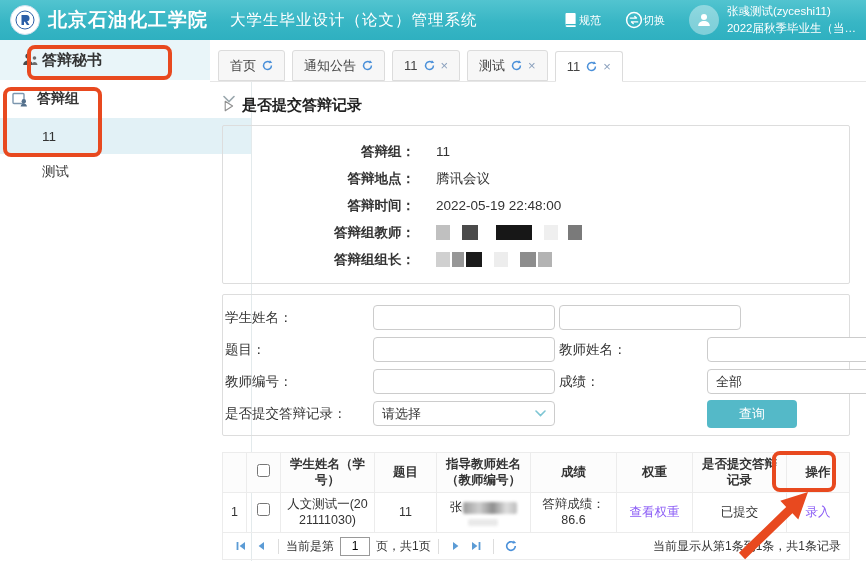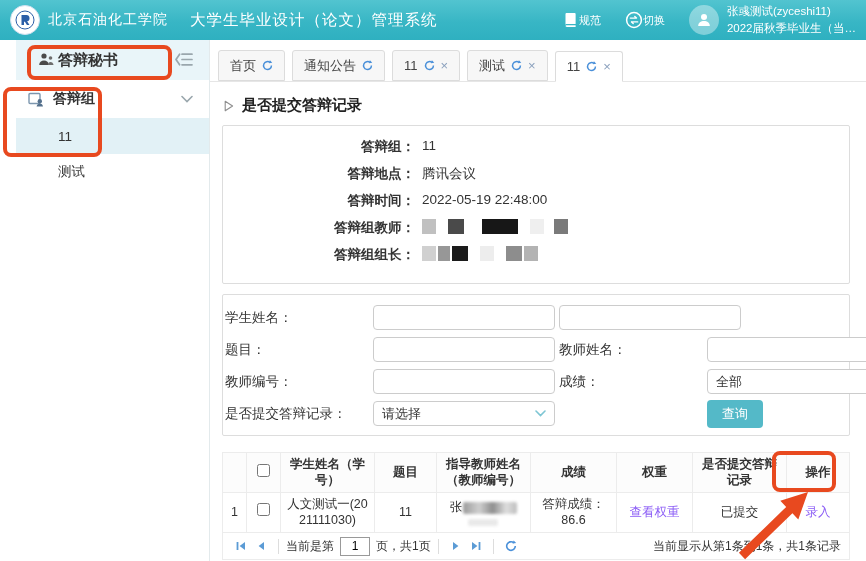--- a/index.html
+++ b/index.html
@@ -8,35 +8,35 @@
   .app { position:relative; width:866px; height:561px; background:#fff; overflow:hidden; }
 
   
   .topbar { position:absolute; left:0; top:0; width:866px; height:40px;
     background:linear-gradient(180deg,#52c4d0 0%,#38b6c5 55%,#2fb0c0 100%);
     display:flex; align-items:center; padding:0 10px; color:#fff; }
   .brand { display:flex; align-items:center; }
   .logo { width:30px; height:30px; border-radius:50%; background:#fff; border:1px solid #cfe0ef;
     display:flex; align-items:center; justify-content:center; margin-right:8px; }
   .logo svg { width:20px; height:20px; }
-  .school { font-size:14px; font-weight:normal; letter-spacing:1px; }
+  .school { font-size:19px; font-weight:bold; letter-spacing:1px; }
   .system { font-size:15.5px; margin-left:22px; letter-spacing:1px; }
   .topbar-right { margin-left:auto; display:flex; align-items:center; }
   .top-action { display:flex; align-items:center; margin-right:24px; cursor:pointer; }
   .top-action svg { width:18px; height:18px; }
   .top-action-label { font-size:11px; margin-top:1px; }
   .userbox { display:flex; align-items:center; }
   .avatar { width:30px; height:30px; border-radius:50%; background:rgba(255,255,255,.38);
     display:flex; align-items:center; justify-content:center; margin-right:8px; }
   .avatar svg { width:18px; height:18px; }
   .user-lines { font-size:11.5px; line-height:1.45; }
 
   
-  .sidebar { position:absolute; left:0; top:40px; width:210px; height:521px; background:#fff;
-    border-right:1px solid #e3eaec;padding-left:16px; }
+  .sidebar { position:absolute; left:0; top:40px; width:252px; height:521px; background:#fff;
+    border-right:1px solid #e3eaec; }
   .side-top { height:40px; background:#e9f5f9; display:flex; align-items:center; position:relative;
     padding-left:42px; font-size:15px; font-weight:bold; color:#333; }
   .side-top .role-icon { position:absolute; left:22px; top:12px; width:17px; height:15px; }
   .collapse { position:absolute; right:16px; top:12px; width:18px; height:15px; cursor:pointer; }
   .tree-parent { height:38px; display:flex; align-items:center; padding-left:12px; font-size:14px;
     color:#333; font-weight:bold; cursor:pointer; position:relative; }
   .tree-parent .group-icon { width:16px; height:15px; margin-right:9px; }
   .tree-parent .chev { position:absolute; right:16px; width:12px; height:8px; }
   .tree-item { height:36px; display:flex; align-items:center; padding-left:42px; font-size:13.5px;
     color:#333; cursor:pointer; }
@@ -52,38 +52,38 @@
   .tab .refresh { width:11px; height:11px; }
   .tab-close { color:#8aa0bd; font-size:13px; line-height:1; cursor:pointer; }
 
   
   .content { position:absolute; left:210px; top:82px; right:0; bottom:0; padding:12px 16px 0 12px; }
   .section-head { display:flex; align-items:center; gap:8px; margin:2px 0 10px 2px; }
   .section-head svg { width:10px; height:12px; }
   .section-title { font-size:15px; font-weight:bold; color:#222; }
 
   .info-panel { border:1px solid #ddd; border-radius:2px; padding:12px 0 10px 0; margin-bottom:10px; }
-  .info-row { display:flex; height:27px; font-size:13.5px; }
+  .info-row { display:flex; align-items:center; height:27px; font-size:13.5px;gap:14px; }
   .info-label { width:192px; text-align:right; font-weight:bold; color:#333; flex:0 0 192px; }
   .info-value { margin-left:7px; color:#333; }
   .mosaic { display:inline-flex; gap:2px; height:15px; align-items:stretch; }
   .mosaic i { display:block; }
 
   .search-panel { border:1px solid #ddd; border-radius:2px; padding:9px 14px 8px 2px;
     display:grid; grid-template-columns:1fr 1fr; row-gap:5px; column-gap:4px; }
   .field { display:flex; align-items:center; height:27px; font-size:13.5px; color:#333; }
   .field-label { width:142px; flex:0 0 142px; margin-right:6px; }
   .tbox { width:182px; height:25px; border:1px solid #ccc; border-radius:4px; font-size:13px;
     padding:0 8px; color:#333; outline:none; background:#fff; }
   .selbox { width:182px; height:25px; border:1px solid #ccc; border-radius:4px; background:#fff;
     display:flex; align-items:center; justify-content:space-between; padding:0 8px; font-size:13px;
     color:#333; cursor:pointer; }
   .selbox svg { width:11px; height:7px; }
   .btn-query { background:#54b9c8; color:#fff; border:none; border-radius:4px; font-size:13px;
-    padding:5px 15px; cursor:pointer; margin-left:148px; }
+    padding:5px 32px; cursor:pointer; margin-left:148px; }
 
   
   .grid-table { width:100%; border-collapse:collapse; table-layout:fixed; margin-top:16px; font-size:12.5px; }
   .grid-table th, .grid-table td { border:1px solid #ececec; text-align:center; color:#333; padding:3px 3px; }
   .grid-table th { font-weight:bold; background:#fcfcfc; height:36px; line-height:1.3; }
   .grid-table td { height:34px; line-height:1.35; }
   .cell-wrap { word-break:break-all; }
   a.link { color:#8b5cf6; text-decoration:none; cursor:pointer; }
   .blur-chip { display:inline-block; vertical-align:middle; width:54px; height:12px; border-radius:2px;
     background:linear-gradient(90deg,#9b9b9b,#cfcfcf 30%,#8e8e8e 55%,#dedede 80%,#bdbdbd);

